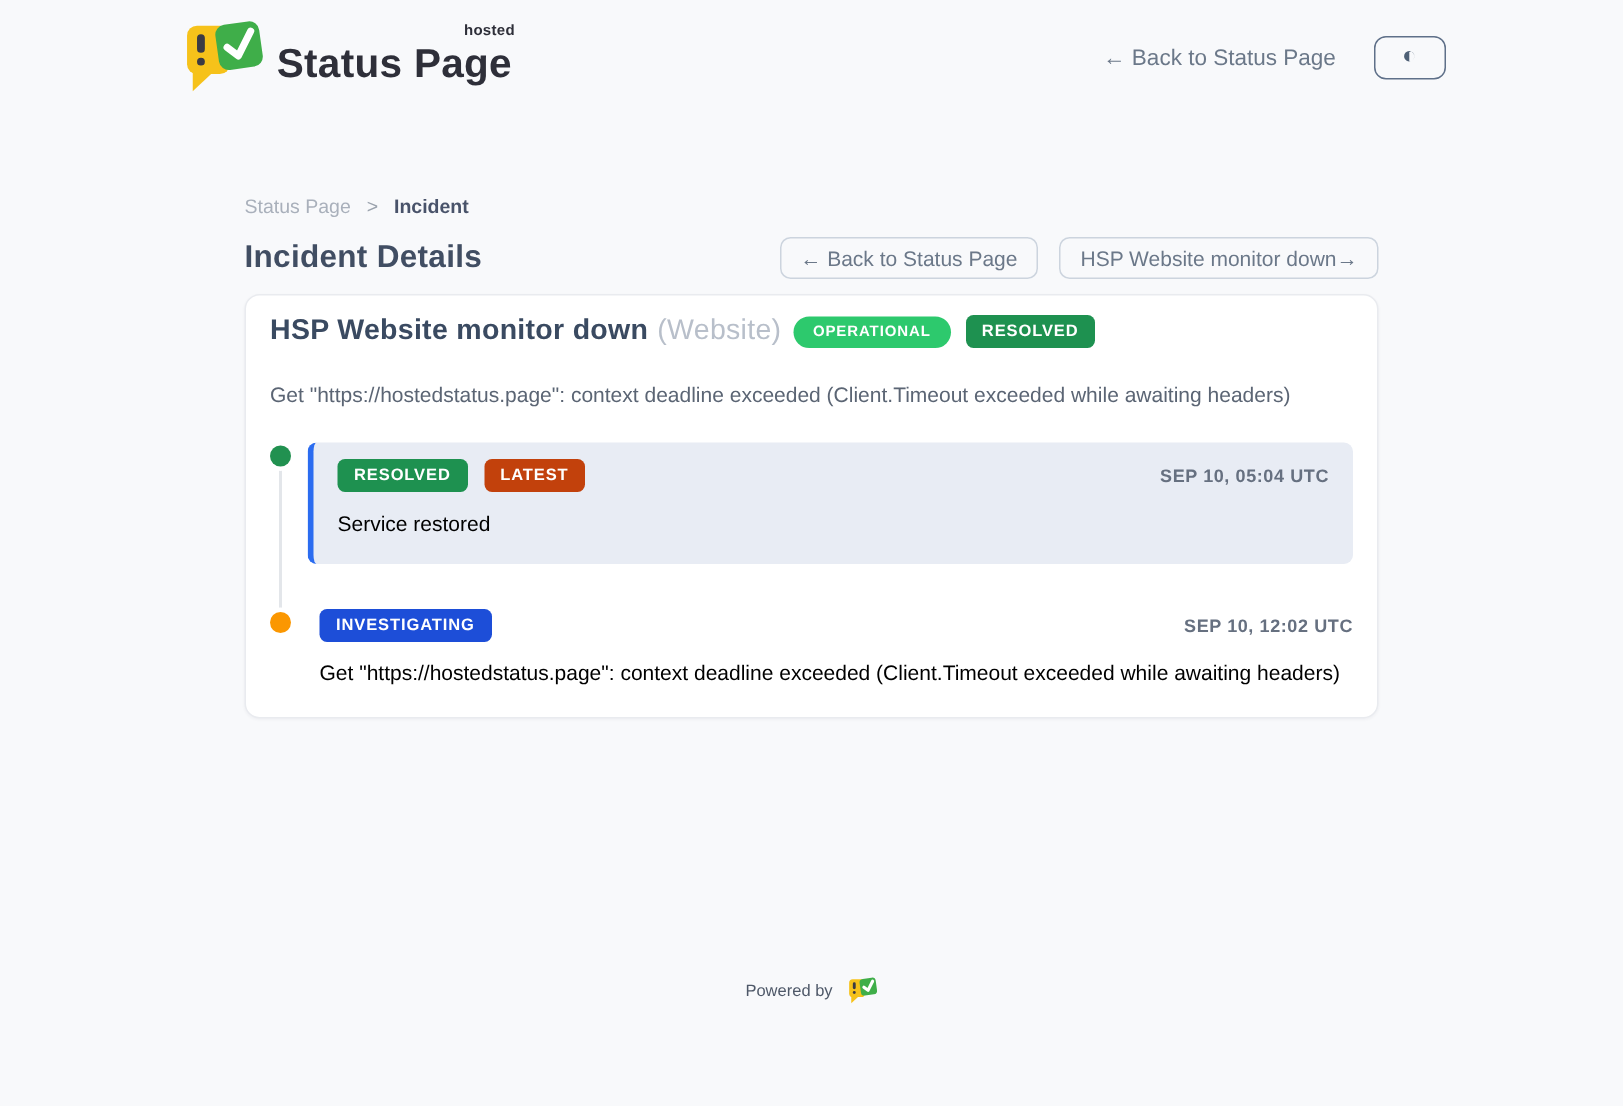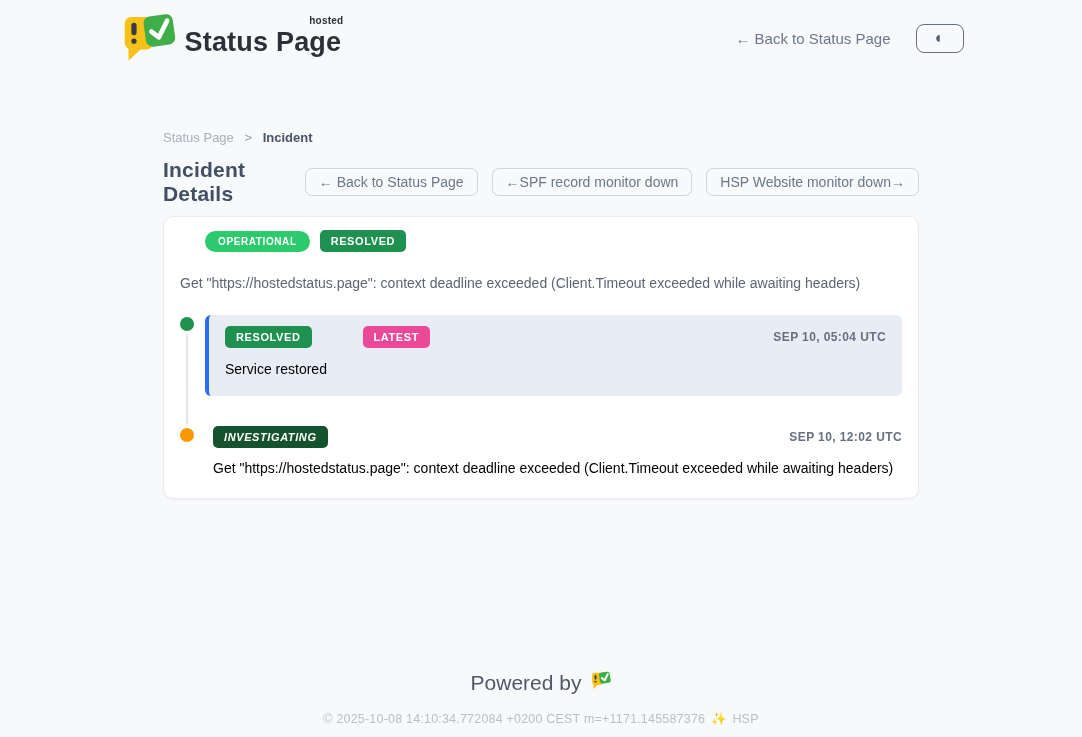--- a/index.html
+++ b/index.html
@@ -118,21 +118,21 @@
     color: #fff;
     font-weight: 700;
     white-space: nowrap;
     display: inline-block;
   }
   .pill {
     font-size: 10px;
     letter-spacing: 0.6px;
     padding: 5px 13px;
     border-radius: 999px;
-    margin-left: 25px;
+    margin-left: 8px;
   }
   .tag {
     font-size: 11px;
     letter-spacing: 0.6px;
     padding: 5px 11px;
     border-radius: 5px;
     margin-left: 10px;
   }
   .meta { font-size: 13px; color: #6b7686; margin-top: 10px; }
   .meta .meta-strong { color: #46506b; font-weight: 700; }
@@ -187,23 +187,24 @@
     white-space: nowrap;
   }
   .tl-msg { margin-top: 13px; font-size: 14px; color: #000000; }
   .tl-entry.plain .tl-msg { margin-top: 12px; }
 
   
   .footer { margin-top: 172px; padding-bottom: 26px; }
   .powered {
     display: flex;
     justify-content: center;
+    align-items: center;
     gap: 9px;
     color: #4e5868;
-    font-size: 21px;
+    font-size: 11px;
   }
   .copyright {
     margin-top: 16px;
     text-align: center;
     font-size: 12.5px;
     color: #b9bfc8;
     letter-spacing: 0.2px;
   }
   .sparkle { color: #f2c018; margin: 0 2px; }
 </style>
@@ -242,54 +243,56 @@
     <nav class="breadcrumb">
       <a href="#">Status Page</a>
       <span class="sep">&gt;</span>
       <span class="current">Incident</span>
     </nav>
 
     <div class="title-row">
       <h1 class="page-title">Incident Details</h1>
       <div class="nav-btns">
         <button class="nav-btn">← Back to Status Page</button>
-        <button class="nav-btn">←SPF record monitor down</button>
         <button class="nav-btn">HSP Website monitor down→</button>
       </div>
     </div>
 
     <section class="card">
 
       <div class="card-title-row">
+        <h2 class="card-title">
+          <span>HSP Website monitor down</span><span class="card-component">(Website)</span>
+        </h2>
         <span class="badge pill" style="background: rgb(45, 201, 109);">OPERATIONAL</span>
         <span class="badge tag" style="background: rgb(30, 145, 80);">RESOLVED</span>
       </div>
 
 
       <p class="desc">Get "https://hostedstatus.page": context deadline exceeded (Client.Timeout exceeded while awaiting headers)</p>
 
       <div class="timeline">
         <span class="tl-line"></span>
 
         <div class="tl-entry highlighted">
           <span class="tl-dot" style="background: rgb(33, 145, 80);"></span>
           <div class="tl-box">
             <div class="tl-row">
               <span class="tl-badge" style="background: rgb(30, 145, 80);">RESOLVED</span>
-              <span class="tl-badge" style="background: #ec4899; margin-left: 40px;">LATEST</span>
+              <span class="tl-badge" style="background: #c2410c;">LATEST</span>
               <span class="tl-time">SEP 10, 05:04 UTC</span>
             </div>
             <div class="tl-msg">Service restored</div>
           </div>
         </div>
 
         <div class="tl-entry plain">
           <span class="tl-dot" style="background: rgb(251, 151, 1);"></span>
           <div class="tl-row">
-            <span class="tl-badge" style="background: #14532d; font-style: italic;">INVESTIGATING</span>
+            <span class="tl-badge" style="background: #1d4ed8;">INVESTIGATING</span>
             <span class="tl-time">SEP 10, 12:02 UTC</span>
           </div>
           <div class="tl-msg">Get "https://hostedstatus.page": context deadline exceeded (Client.Timeout exceeded while awaiting headers)</div>
         </div>
       </div>
 
     </section>
   </main>
 
   <footer class="footer">
@@ -299,20 +302,15 @@
         <path d="M10 32 L10 50 L27 34 Z" fill="#f6c21a"></path>
         <rect x="6" y="4" width="30" height="34" rx="7" fill="#f6c21a"></rect>
         <rect x="13" y="10" width="5.5" height="13" rx="2.7" fill="#3a3a44"></rect>
         <rect x="13" y="26.5" width="5.5" height="5.5" rx="2.7" fill="#3a3a44"></rect>
         <g transform="rotate(-8 43 18)">
           <rect x="27" y="2" width="31" height="32" rx="7" fill="#3fae49"></rect>
           <path d="M34 18 L41 25 L52 9" fill="none" stroke="#ffffff" stroke-width="6" stroke-linecap="round" stroke-linejoin="round"></path>
         </g>
       </svg>
     </div>
-    <div class="copyright">
-      <span>© 2025-10-08 14:10:34.772084 +0200 CEST m=+1171.145587376</span>
-      <span class="sparkle">✨</span>
-      <span>HSP</span>
-    </div>
   </footer>
 
 </div>
 
 </body></html>

